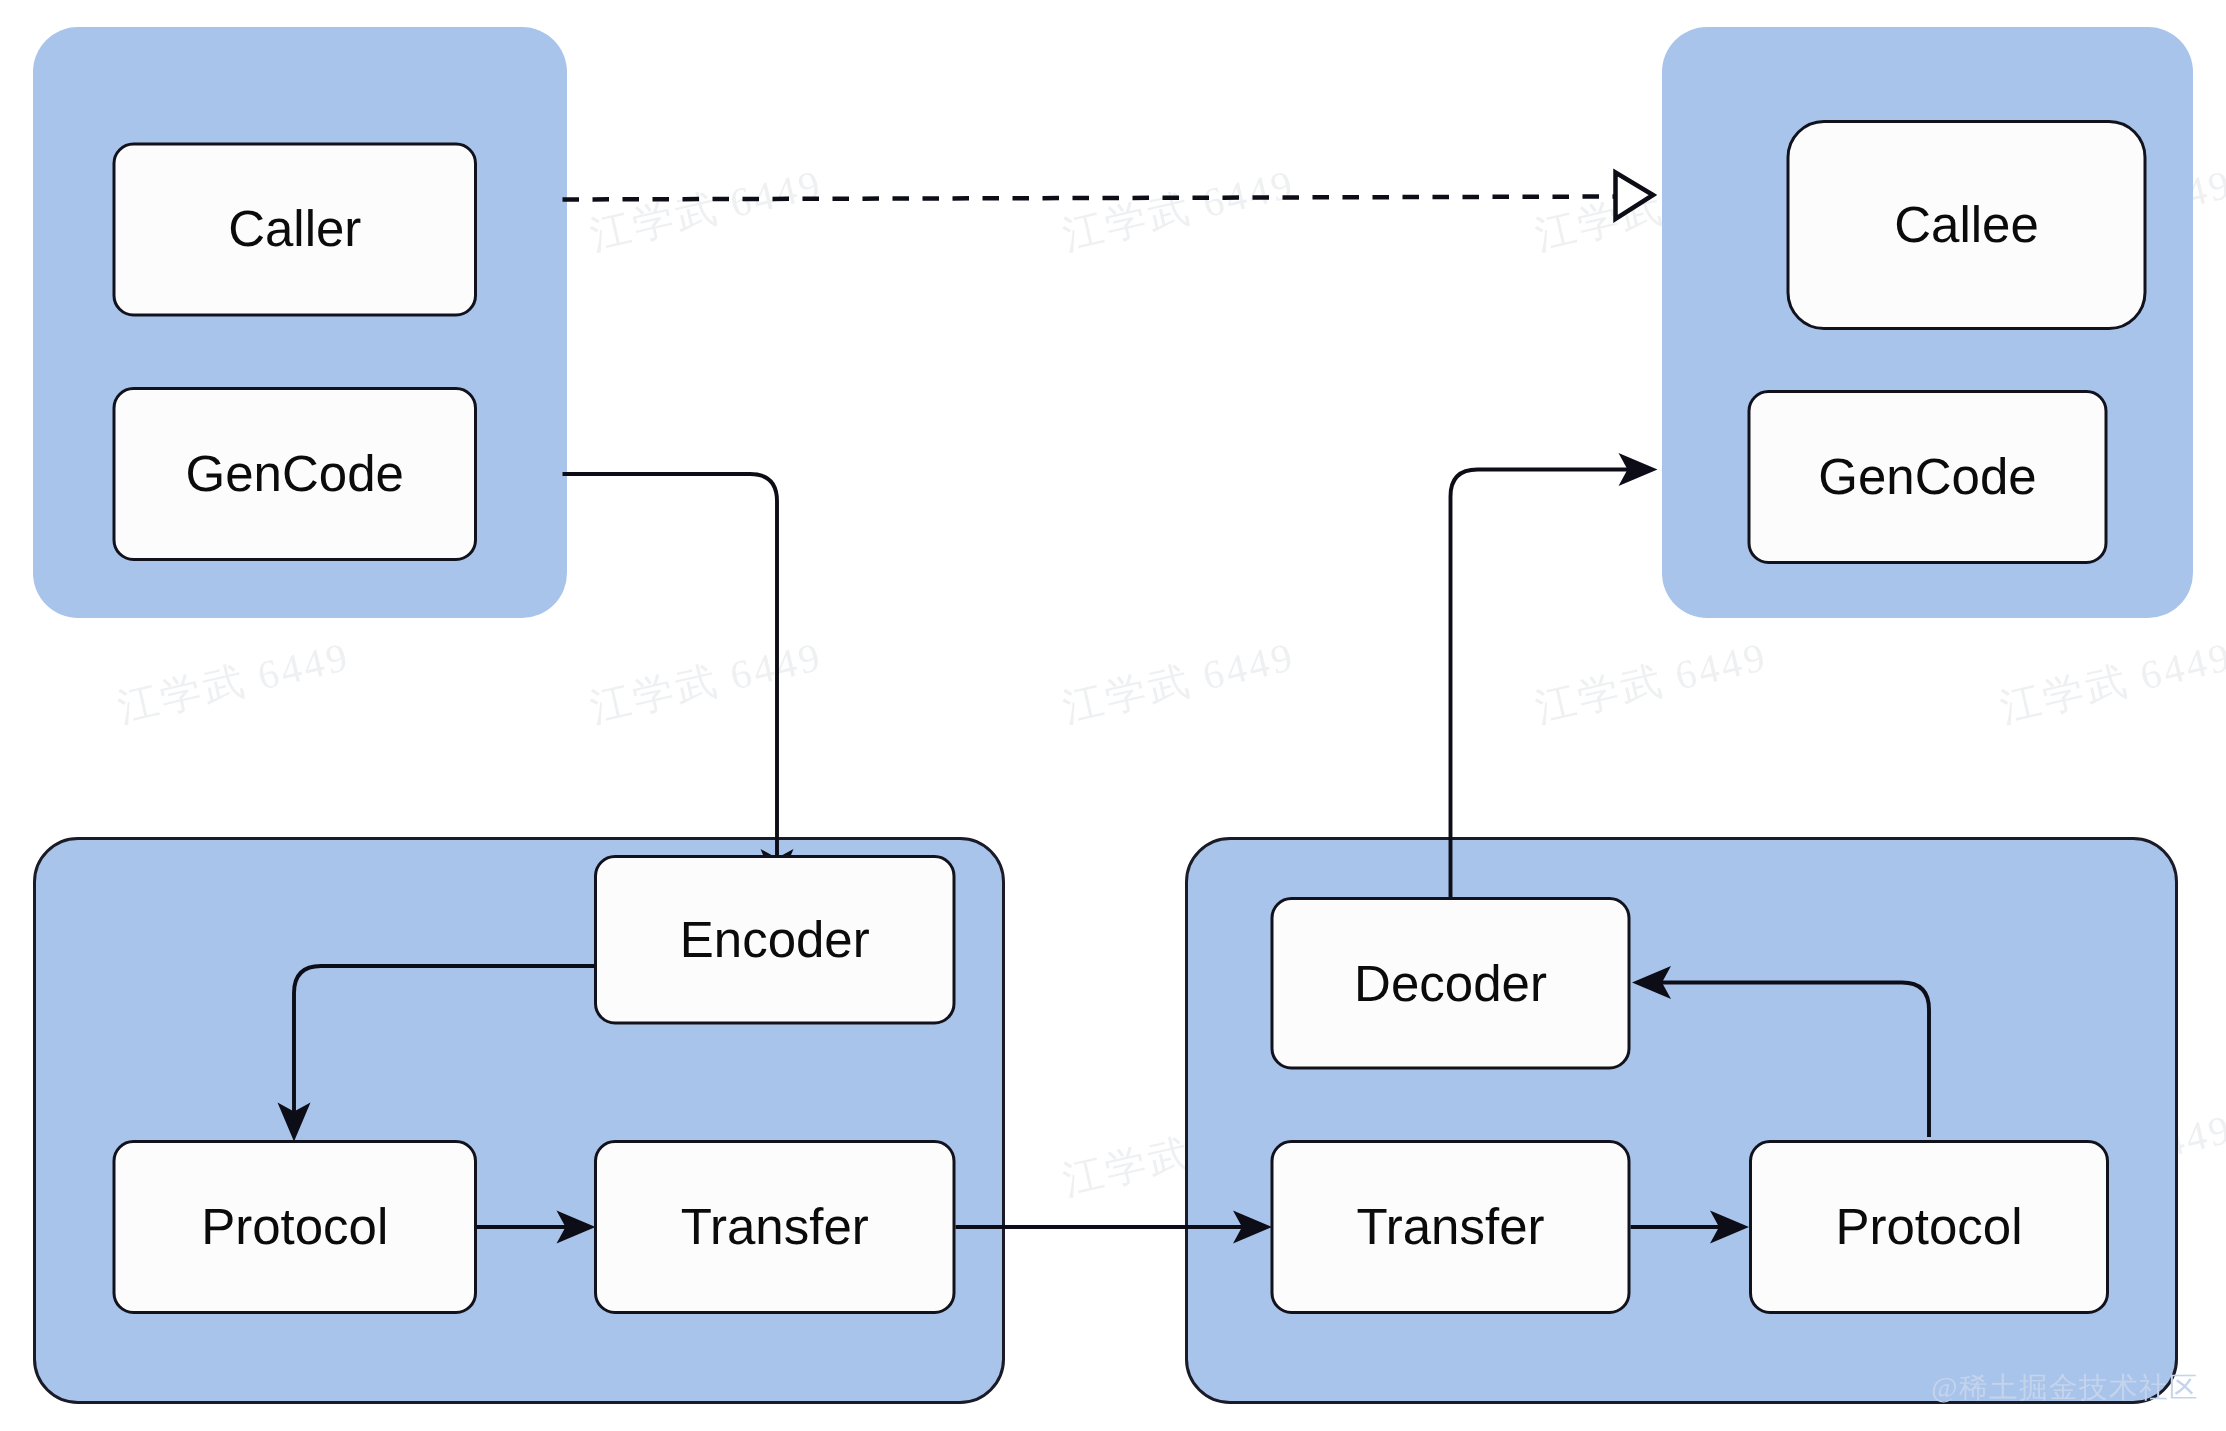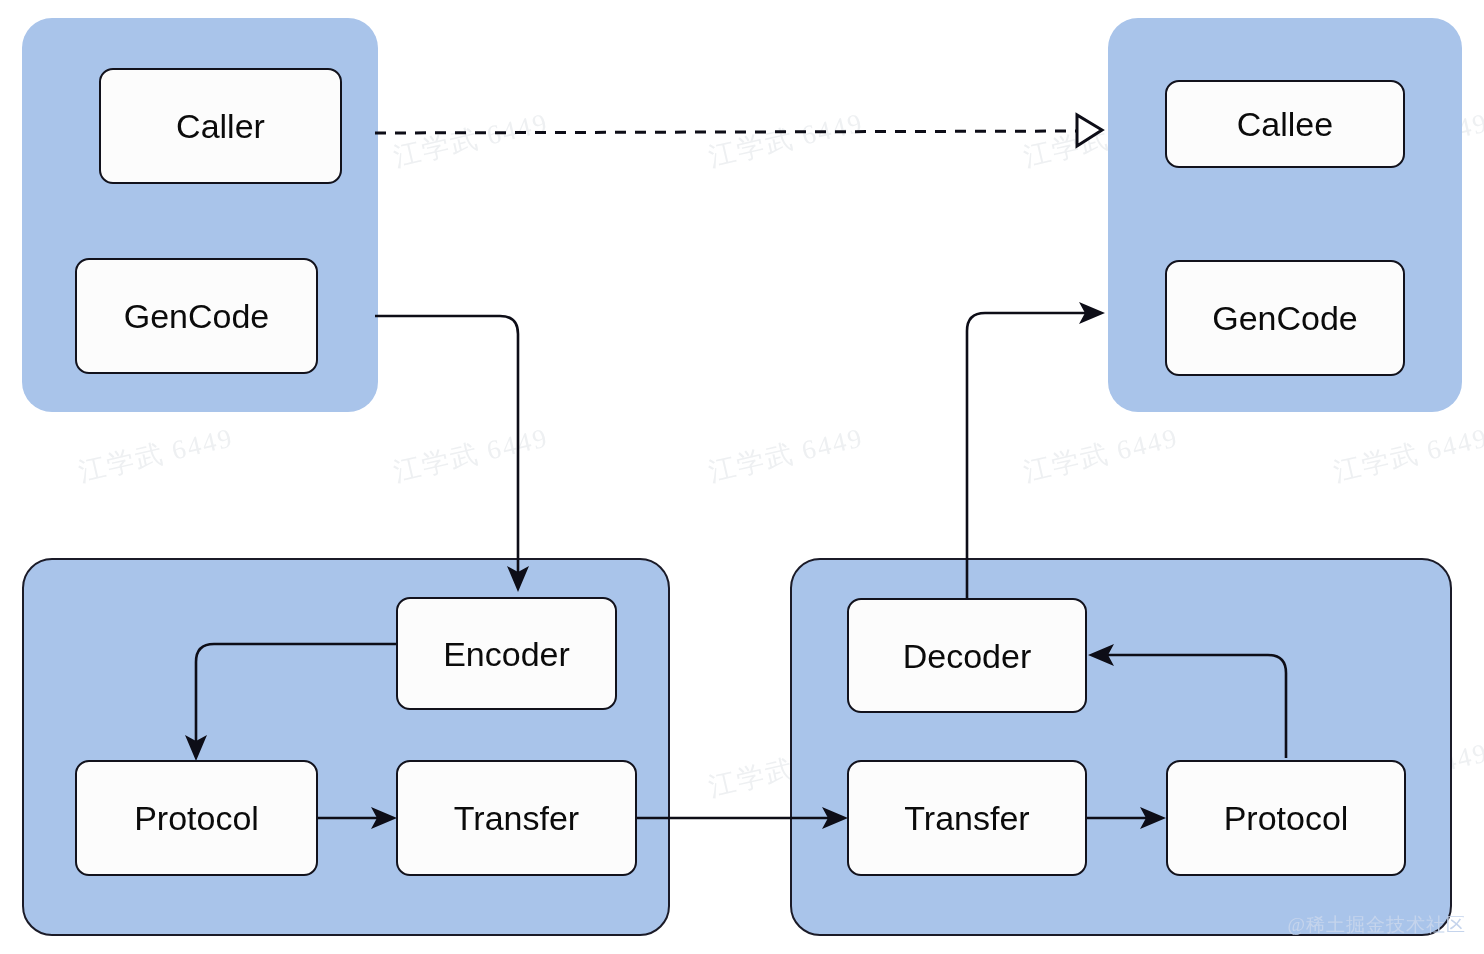--- a/index.html
+++ b/index.html
@@ -165,37 +165,37 @@
     <path class="edge" d="M 1087 818 L 1147 818"></path>
     <polygon class="arrow-solid" points="1166,818 1140,807 1146,818 1140,829"></polygon>
 
     <path class="edge" d="M 1286 758 L 1286 673 Q 1286 655 1268 655 L 1106 655"></path>
     <polygon class="arrow-solid" points="1088,655 1114,644 1108,655 1114,666"></polygon>
 
     <path class="edge" d="M 967 600 L 967 331 Q 967 313 985 313 L 1086 313"></path>
     <polygon class="arrow-solid" points="1105,313 1079,302 1085,313 1079,324"></polygon>
   </svg>
 
-  <div class="node" style="left:75px;  top:68px;  width:243px; height:116px;margin-left:24px;">
+  <div class="node" style="left:75px;  top:95px;  width:243px; height:116px;">
     <span class="label">Caller</span>
   </div>
 
   <div class="node" style="left:75px;  top:258px; width:243px; height:116px;">
     <span class="label">GenCode</span>
   </div>
 
-  <div class="node" style="left:1165px;top:80px;  width:240px; height:88px;">
+  <div class="node" style="left:1191px;top:80px;  width:240px; height:140px;border-radius:25px;">
     <span class="label">Callee</span>
   </div>
 
   <div class="node" style="left:1165px;top:260px; width:240px; height:116px;">
     <span class="label">GenCode</span>
   </div>
 
-  <div class="node" style="left:396px; top:597px; width:221px; height:113px;">
+  <div class="node" style="left:396px; top:570px; width:241px; height:113px;">
     <span class="label">Encoder</span>
   </div>
 
   <div class="node" style="left:75px;  top:760px; width:243px; height:116px;">
     <span class="label">Protocol</span>
   </div>
 
   <div class="node" style="left:396px; top:760px; width:241px; height:116px;">
     <span class="label">Transfer</span>
   </div>

